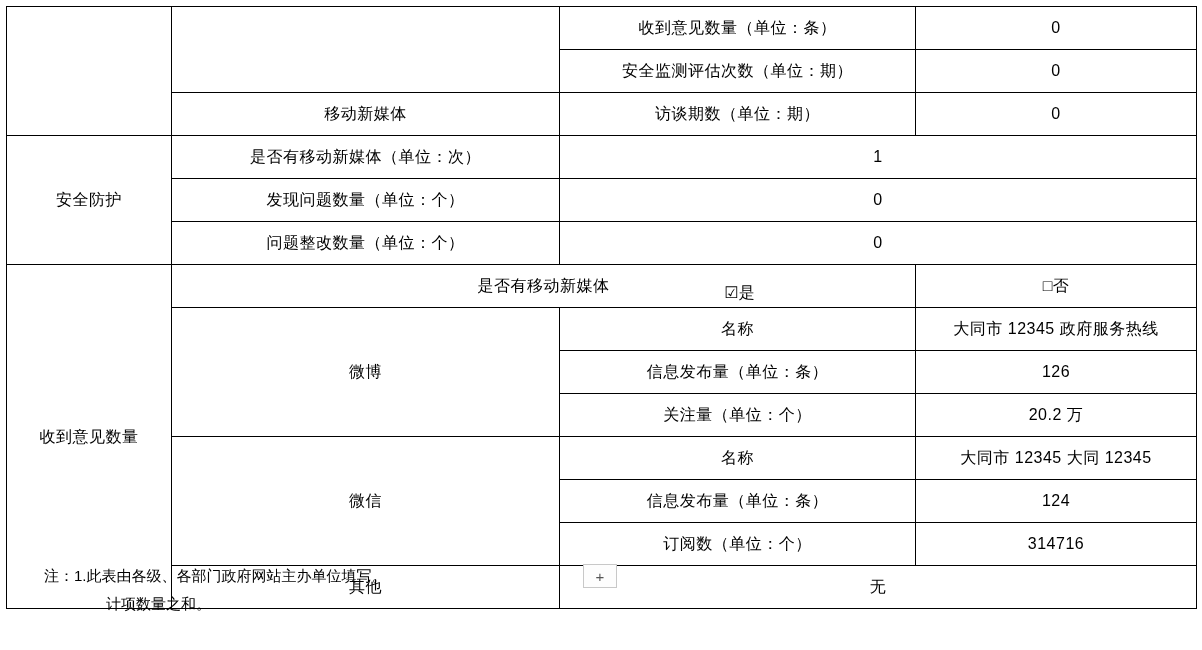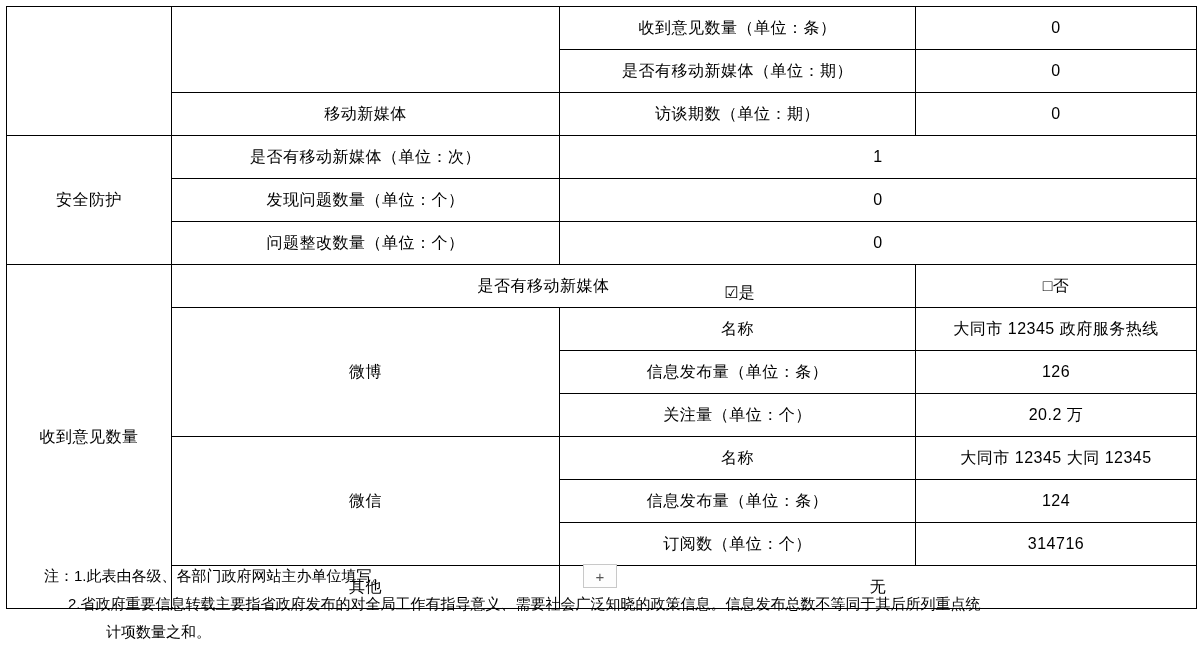--- a/index.html
+++ b/index.html
@@ -104,21 +104,21 @@
     <tbody>
 
       <tr>
         <td class="blank-cell" rowspan="3"></td>
         <td class="blank-cell" rowspan="2"></td>
         <td class="sub-label">收到意见数量（单位：条）</td>
         <td class="value">0</td>
       </tr>
 
       <tr>
-        <td class="sub-label">是否有移动新媒体（单位：期）</td>
+        <td class="sub-label">安全监测评估次数（单位：期）</td>
         <td class="value">0</td>
       </tr>
 
       <tr>
         <td class="sub-label">移动新媒体</td>
         <td class="sub-label">访谈期数（单位：期）</td>
         <td class="value">0</td>
       </tr>
 
       <tr>
@@ -181,19 +181,18 @@
       </tr>
     </tbody>
   </table>
 
   <div style="position: absolute; left: 563.5px; top: 264.5px; width: 352px; height: 0px;">
     <div style="position: absolute; left: 0px; top: 0px; width: 352px; text-align: center; font-size: 16px; font-family: &quot;Liberation Serif&quot;, serif; height: 43px; line-height: 43px;">☑是</div>
   </div>
 
   <div class="notes">
     <span class="note-row note-1">注：1.此表由各级、各部门政府网站主办单位填写。</span>
-    <span class="note-row note-2">2.省政府重要信息转载主要指省政府发布的对全局工作有指导意义、需要社会广泛知晓的政策信息。信息发布总数不等同于其后所列重点统</span>
     <span class="note-row note-2b">计项数量之和。</span>
   </div>
 
   <div class="plus-box">+</div>
 
 </div>
 
 </body></html>

